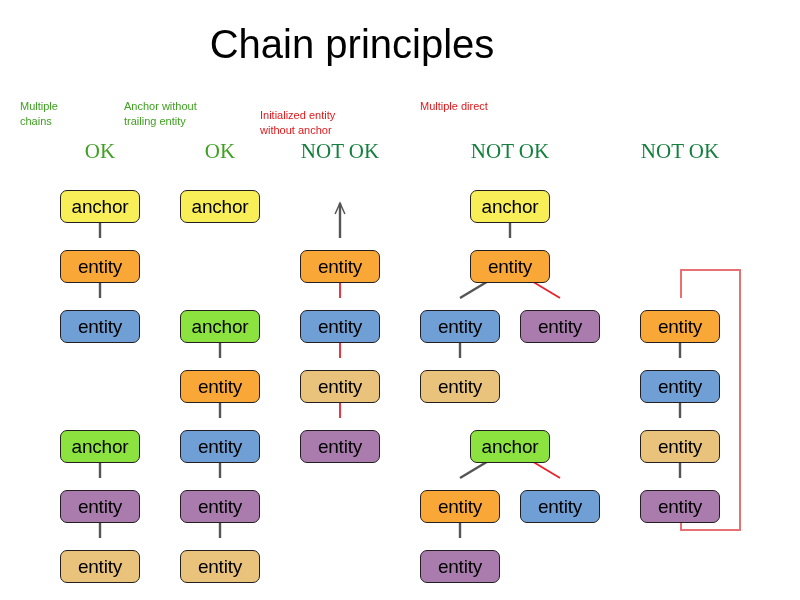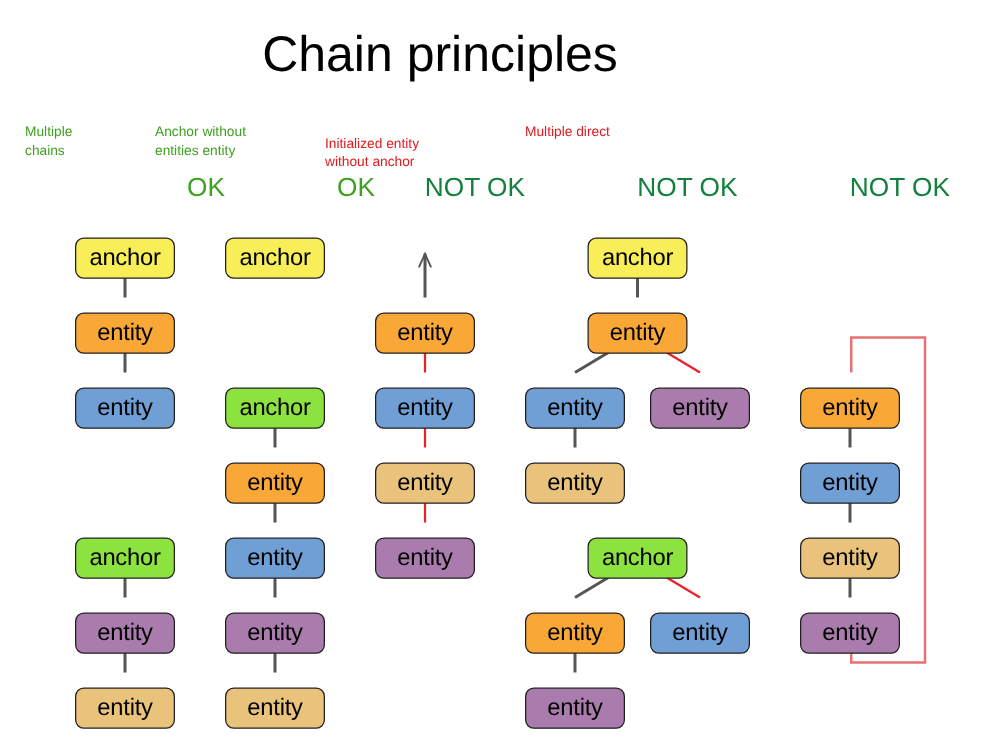--- a/index.html
+++ b/index.html
@@ -29,24 +29,24 @@
   .col-header {
     position: absolute;
     text-align: left;
     width: 160px;
     font-size: 11px;
     line-height: 15px;
     font-family: "Liberation Sans", sans-serif;
   }
   .col-verdict {
     position: absolute;
-    text-align: right;
+    text-align: center;
     width: 160px;
     font-size: 21px;
-    font-family: Liberation Sans, sans-serif;
+    font-family: Liberation Serif, serif;
   }
   .ok-green { color: #3FA021; }
   .not-ok-red { color: #15803d; }
 
   .node {
     position: absolute;
     width: 80px;
     height: 33px;
     border: 1.6px solid #231f20;
     border-radius: 7px;
@@ -77,21 +77,21 @@
   <div id="title">Chain principles</div>
 
   <div class="col-header" style="left:20px;  top:99px;">
     <div style="color:#3FA021">Multiple</div>
     <div style="color:#3FA021">chains</div>
   </div>
   <div class="col-verdict ok-green" style="left:20px;  top:139px;">OK</div>
 
   <div class="col-header" style="left:124px; top:99px;">
     <div style="color:#3FA021">Anchor without</div>
-    <div style="color:#3FA021">entities entity</div>
+    <div style="color:#3FA021">trailing entity</div>
   </div>
   <div class="col-verdict ok-green" style="left:140px; top:139px;">OK</div>
 
   <div class="col-header" style="left:260px; top:108px;">
     <div style="color:#E0191C">Initialized entity</div>
     <div style="color:#E0191C">without anchor</div>
   </div>
   <div class="col-verdict not-ok-red" style="left:260px; top:139px;">NOT OK</div>
 
   <div class="col-header" style="left:420px; top:99px;">

